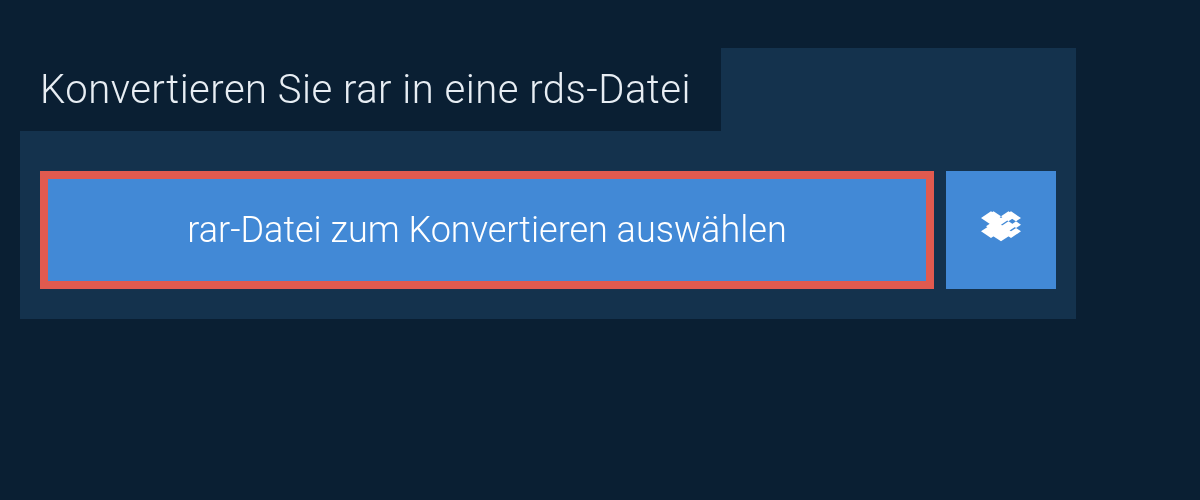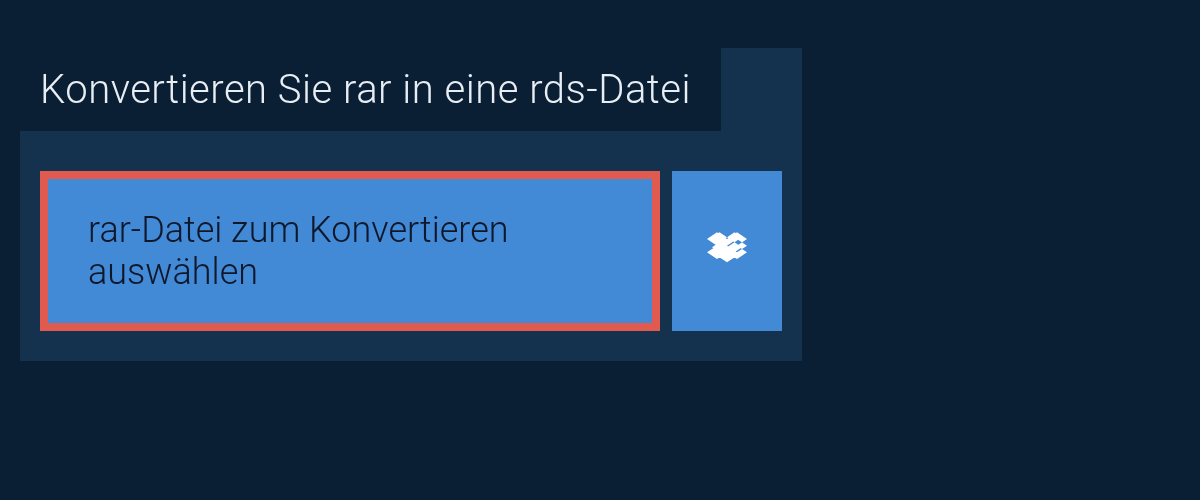--- a/index.html
+++ b/index.html
@@ -9,21 +9,21 @@
     }
     body {
       width: 1200px;
       height: 500px;
       background-color: #0a1f33;
       font-family: -apple-system, BlinkMacSystemFont, "Segoe UI", Roboto, Helvetica, Arial, sans-serif;
       overflow: hidden;
     }
     .panel {
       background-color: #14324d;
-      width: 782px;
+      width: 1056px;
       margin-top: 48px;
       margin-left: 20px;
       padding-bottom: 30px;
     }
     .title-bar {
       background-color: #0a1f33;
       display: inline-block;
       padding: 18px 30px 18px 20px;
       margin-bottom: 40px;
     }
@@ -42,21 +42,21 @@
       background-color: #4289d6;
       border: 8px solid #e05a4f;
       padding: 30px 40px;
       flex: 1;
       cursor: pointer;
       display: flex;
       align-items: center;
       justify-content: center;
     }
     .select-file-label {
-      color: #0f172a;
+      color: #ffffff;
       font-size: 36px;
       font-weight: 300;
     }
     .dropbox-button {
       background-color: #4289d6;
       width: 110px;
       cursor: pointer;
       display: flex;
       align-items: center;
       justify-content: center;

